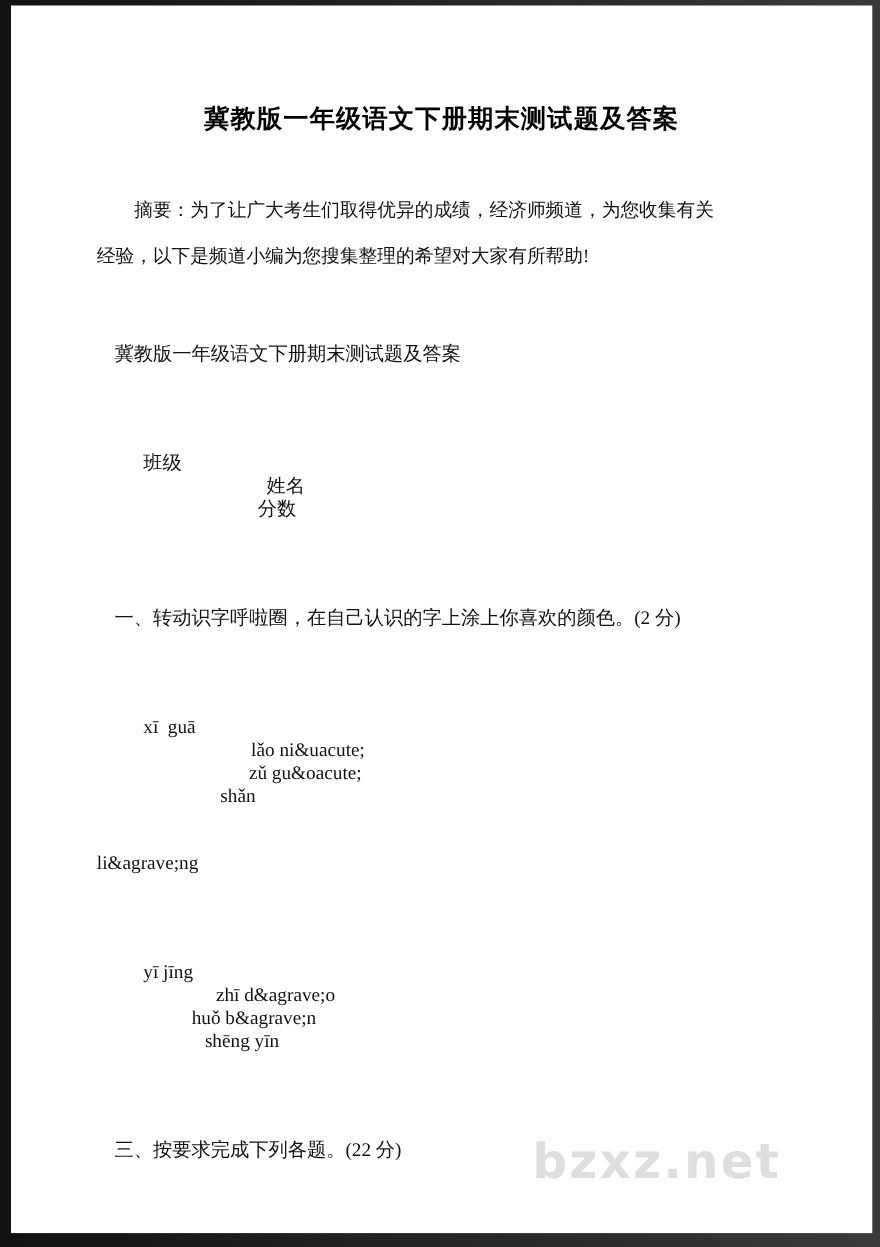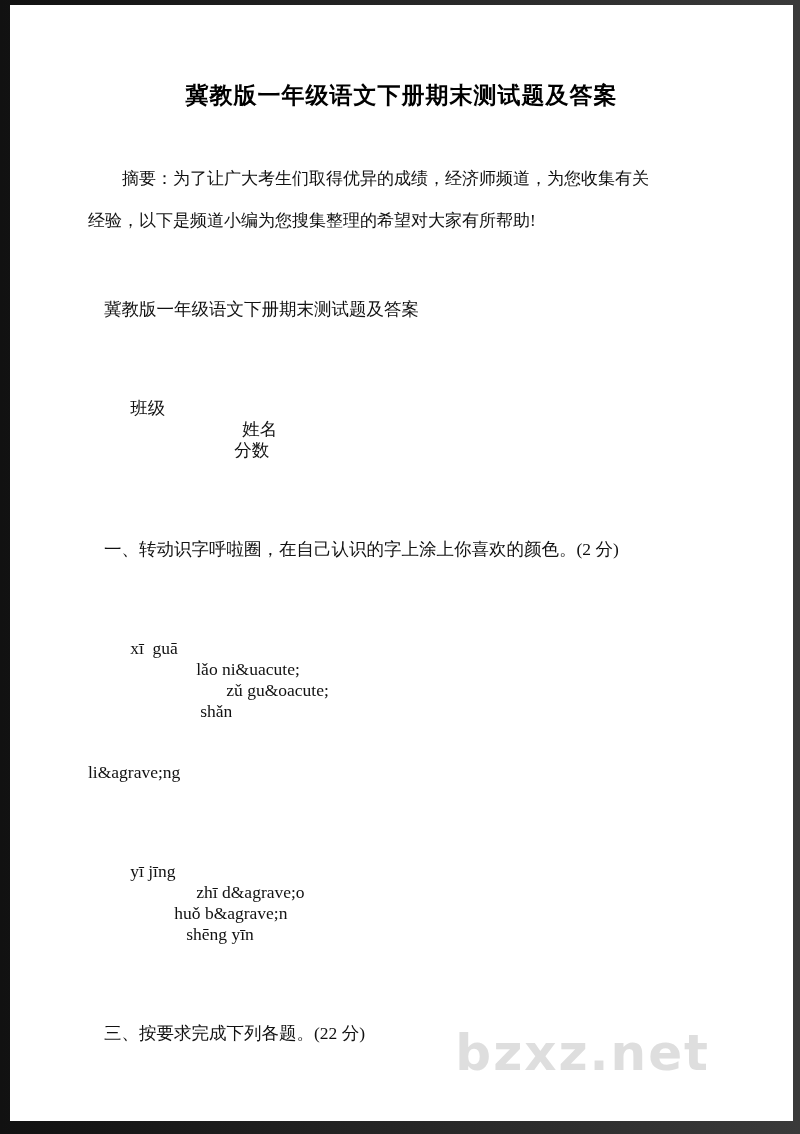--- a/index.html
+++ b/index.html
@@ -17,21 +17,21 @@
     height: 1134px;
     background: linear-gradient(90deg, #111 0%, #3a3a3a 100%);
   }
   .page {
     position: absolute;
     left: 10px;
     right: 7px;
     top: 5px;
     bottom: 13px;
     background: #ffffff;
-    padding: 0 78px;
+    padding: 12px 78px;
     box-sizing: border-box;
     overflow: hidden;
   }
   .doc-title {
     margin: 75px 0 0 0;
     font-size: 23px;
     line-height: 30px;
     font-weight: bold;
     text-align: center;
     color: #000;
@@ -56,31 +56,31 @@
     padding-left: 16px;
     white-space: pre-wrap;
   }
   .para.cont {
     margin-top: 19px;
     padding-left: 0;
   }
   .para span { white-space: pre; }
   .fields span.f2 { margin-left: 112px; }
   .fields span.f3 { margin-left: 104px; }
-  .pinyin1 span.p2 { margin-left: 66px; }
+  .pinyin1 span.p2 { margin-left: 98px; }
   .pinyin1 span.p3 { margin-left: 96px; }
   .pinyin1 span.p4 { margin-left: 70px; }
   .pinyin2 span.p2 { margin-left: 66px; }
   .pinyin2 span.p3 { margin-left: 44px; }
   .pinyin2 span.p4 { margin-left: 56px; }
   .watermark {
     position: absolute;
     right: 90px;
     bottom: 52px;
-    font-size: 50px;
+    font-size: 44px;
     font-weight: bold;
     color: rgba(160,160,160,0.35);
     font-family: "DejaVu Sans", "Liberation Sans", sans-serif;
     letter-spacing: 2px;
     user-select: none;
   }
 </style>
 </head>
 <body>
 

